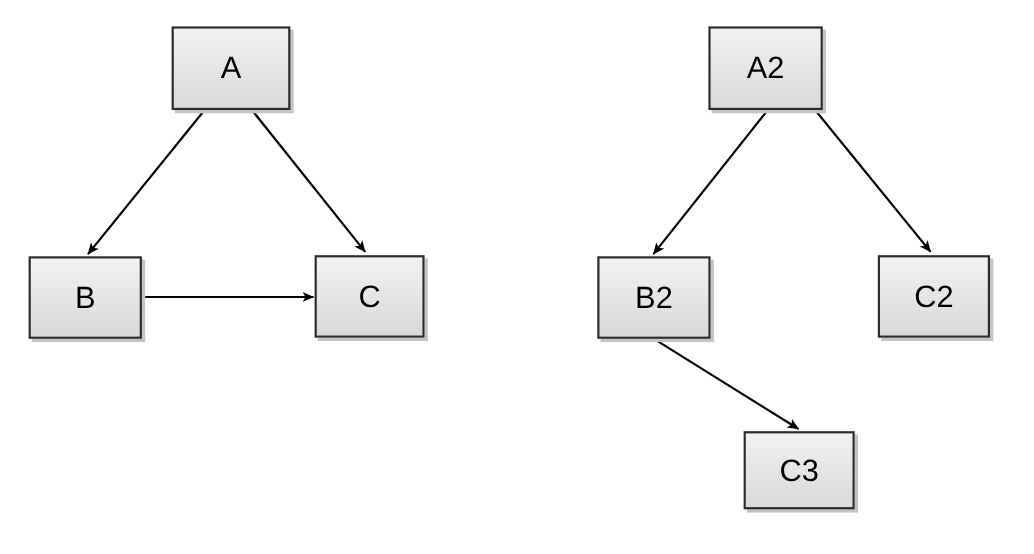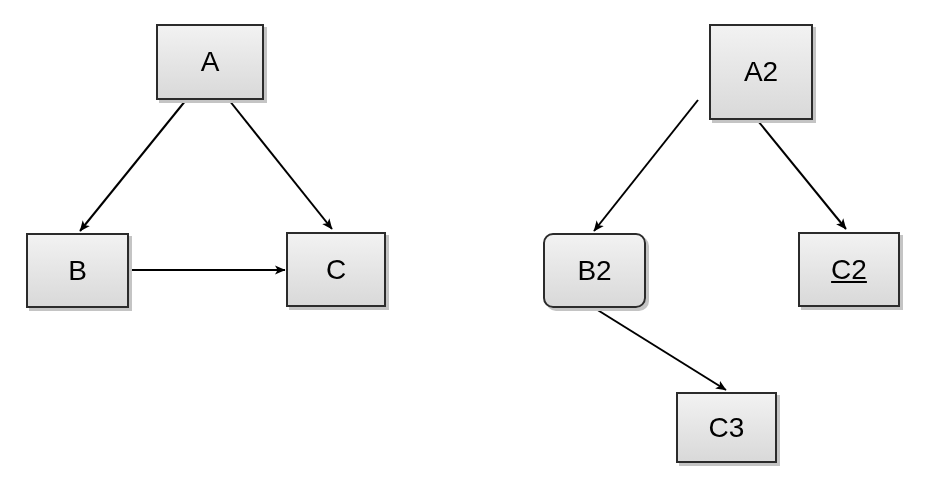--- a/index.html
+++ b/index.html
@@ -71,27 +71,27 @@
   <div id="node-layer">
       <div class="node" style="left: 156px; top: 24px; width: 108px; height: 76px;">
         <span class="node-label">A</span>
       </div>
       <div class="node" style="left: 26px; top: 233px; width: 103px; height: 75px;">
         <span class="node-label">B</span>
       </div>
       <div class="node" style="left: 286px; top: 232px; width: 100px; height: 75px;">
         <span class="node-label">C</span>
       </div>
-      <div class="node" style="left: 709px; top: 24px; width: 104px; height: 96px;">
+      <div class="node" style="left: 644px; top: 24px; width: 104px; height: 76px;">
         <span class="node-label">A2</span>
       </div>
-      <div class="node" style="left: 543px; top: 233px; width: 103px; height: 75px; border-radius: 10px;">
+      <div class="node" style="left: 543px; top: 233px; width: 103px; height: 75px;">
         <span class="node-label">B2</span>
       </div>
-      <div class="node" style="left: 798px; top: 232px; width: 102px; height: 75px; text-decoration: underline;">
+      <div class="node" style="left: 798px; top: 232px; width: 102px; height: 75px;">
         <span class="node-label">C2</span>
       </div>
       <div class="node" style="left: 676px; top: 392px; width: 101px; height: 71px;">
         <span class="node-label">C3</span>
       </div>
     </div>
 
 </div>
 
 </body></html>

